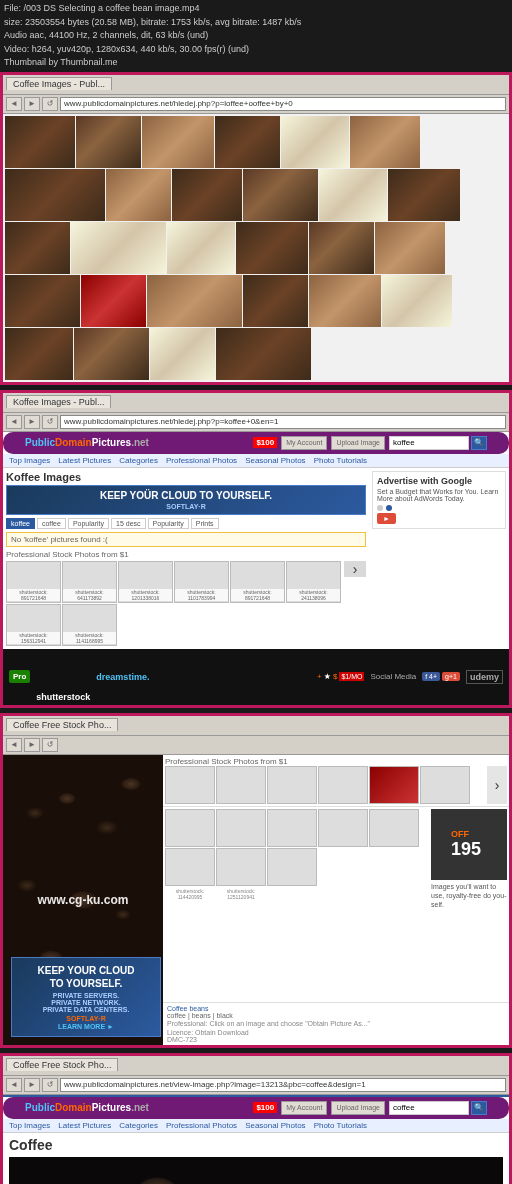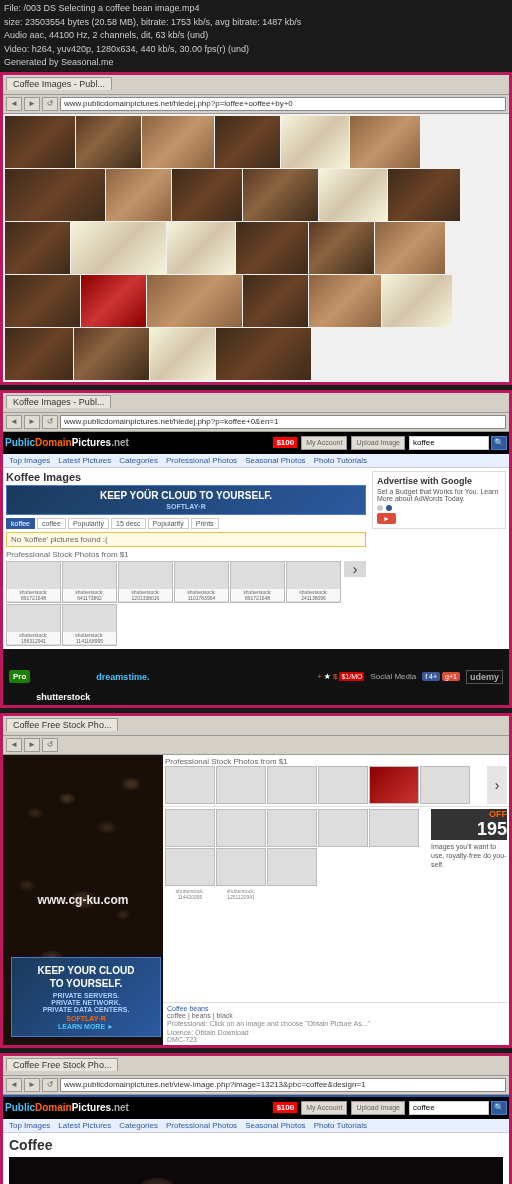--- a/index.html
+++ b/index.html
@@ -112,25 +112,26 @@
     .coffee-cup { background: linear-gradient(135deg, #f5f5dc 0%, #d4c5a9 50%, #f5f5dc 100%); }
     .coffee-red { background: linear-gradient(135deg, #8b0000 0%, #cc3333 50%, #8b0000 100%); }
     .coffee-mixed { background: linear-gradient(135deg, #5a3825 0%, #8b6340 40%, #3d2b1a 100%); }
 
     
     .pdp-section {
       background: white;
     }
 
     .pdp-header {
-      background: #000000;
-      padding: 4px 2px;
+      background: #701a75;
+      padding: 4px 22px;
       display: flex;
       align-items: center;
       justify-content: space-between;
+      border-radius: 10px;
     }
 
     .pdp-logo {
       color: white;
       font-size: 10px;
       font-weight: bold;
     }
 
     .pdp-logo span {
       color: #4fc3f7;
@@ -447,21 +448,21 @@
     }
   </style>
 </head>
 <body>
 
 <div class="top-info-bar">
   <div class="info-line">File: /003 DS Selecting a coffee bean image.mp4</div>
   <div class="info-line">size: 23503554 bytes (20.58 MB), bitrate: 1753 kb/s, avg bitrate: 1487 kb/s</div>
   <div class="info-line">Audio aac, 44100 Hz, 2 channels, dit, 63 kb/s (und)</div>
   <div class="info-line">Video: h264, yuv420p, 1280x634, 440 kb/s, 30.00 fps(r) (und)</div>
-  <div class="info-line">Generated by Seasonal.me</div>
+  <div class="info-line">Thumbnail by Thumbnail.me</div>
 </div>
 
 <div class="browser-window">
   <div class="browser-chrome">
     <div class="browser-tab">Coffee Images - Publ...</div>
   </div>
   <div class="browser-toolbar">
     <div class="nav-btn">◄</div>
     <div class="nav-btn">►</div>
     <div class="nav-btn">↺</div>
@@ -690,21 +691,21 @@
               <div class="s3-img-small coffee-mixed"></div>
             </div>
 
             <div style="display:flex;flex-wrap:wrap;gap:1px;padding:0 2px;">
               <div style="font-size:5px;color:#888;width:50px;text-align:center;">shutterstock: 114420995</div>
               <div style="font-size:5px;color:#888;width:50px;text-align:center;">shutterstock: 1251120941</div>
             </div>
           </div>
 
           <div style="width:80px;padding:2px;">
-            <div style="background:#333;color:white;padding:0;text-align:right;">
+            <div style="background:#333;color:white;padding:20px;text-align:left;">
               <div style="font-size:9px;font-weight:bold;color:#ff6600;">OFF</div>
               <div style="font-size:18px;font-weight:bold;">195</div>
             </div>
             <div style="font-size:7px;color:#555;margin-top:2px;line-height:1.3;">Images you'll want to use, royalty-free do you-self.</div>
           </div>
         </div>
 
         <div style="padding:2px 4px;border-top:1px solid #ddd;">
           <div style="font-size:7px;color:#2c5aa0;cursor:pointer;">Coffee beans</div>
           <div style="font-size:7px;color:#666;">coffee | beans | black</div>

